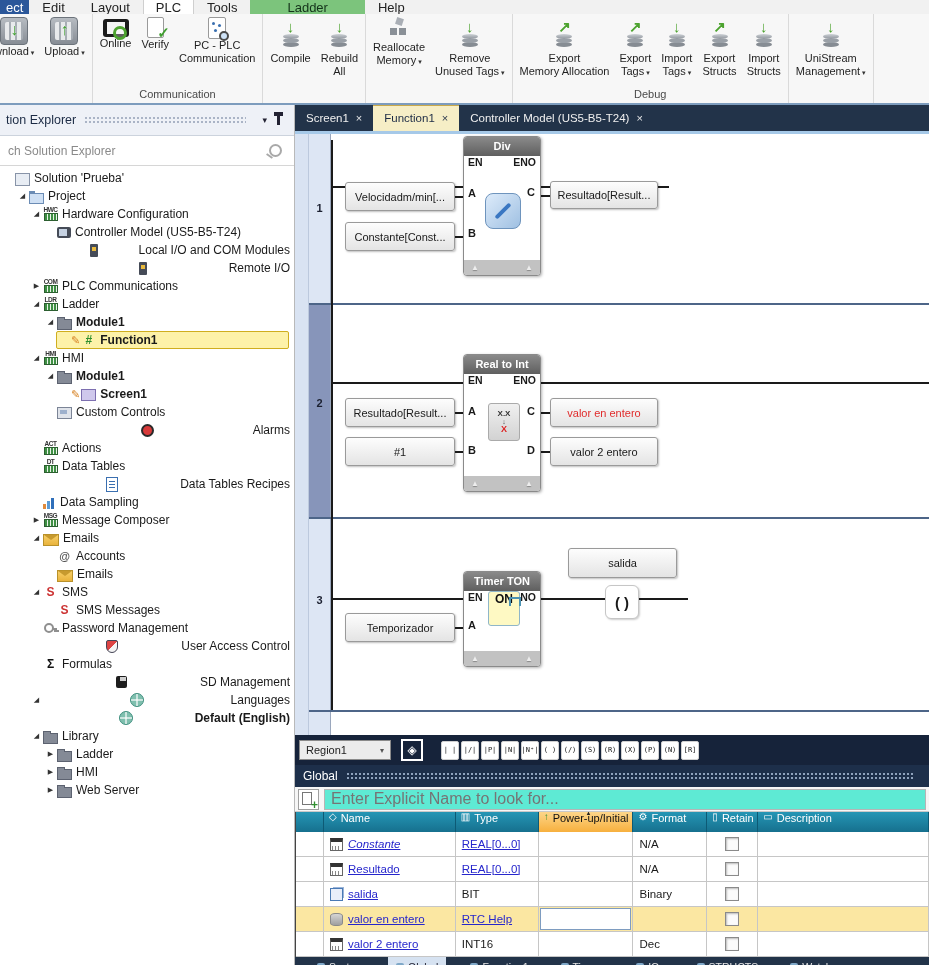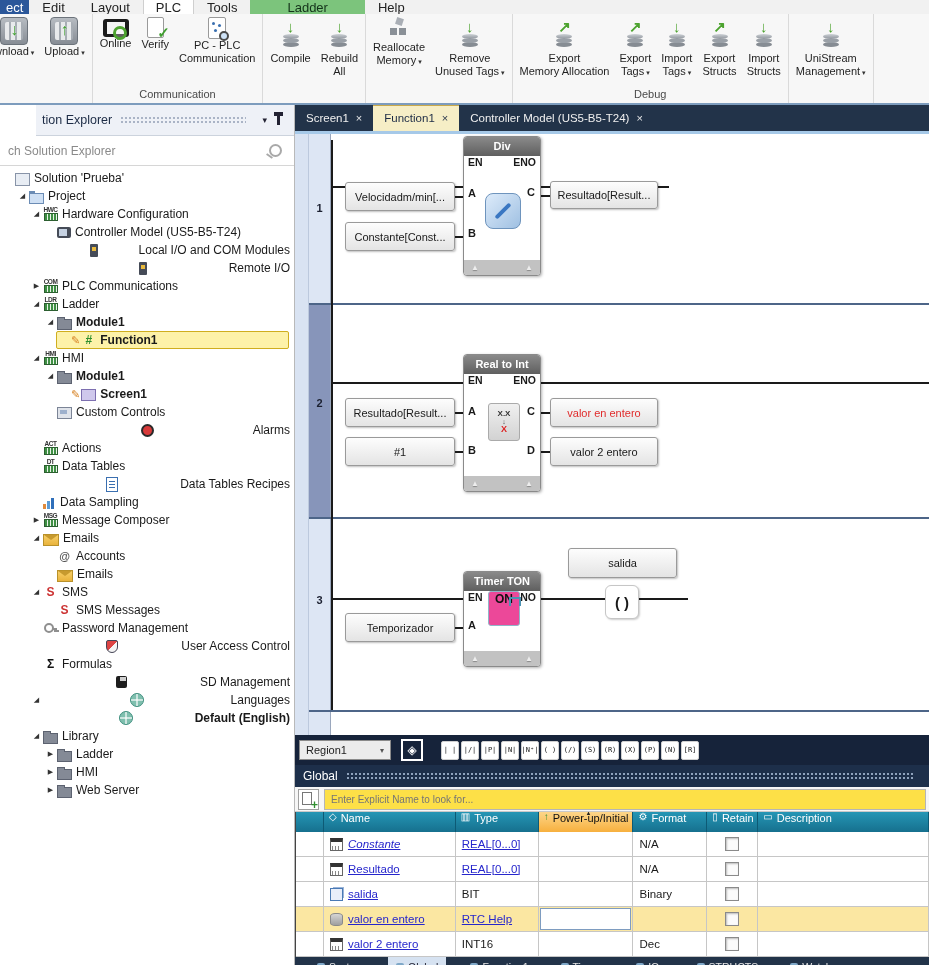--- a/index.html
+++ b/index.html
@@ -42,21 +42,21 @@
        background:#3a6fb0;box-shadow:6px 2px 0 #3a6fb0,2px 7px 0 #3a6fb0;}
   .ic-pcplc::after{content:"";position:absolute;right:-4px;bottom:-3px;width:6px;height:6px;
        border:2px solid #4a4a4a;border-radius:50%;background:#cfe3f7;}
   .ic-realloc{width:24px;height:24px;position:relative;}
   .ic-realloc::before{content:"";position:absolute;left:9px;top:1px;width:7px;height:7px;background:#a9aeb5;transform:rotate(18deg);}
   .ic-realloc::after{content:"";position:absolute;left:3px;top:11px;width:7px;height:7px;background:#8a9097;box-shadow:9px 0 0 #8a9097;}
   
   #sidebar{position:absolute;left:0;top:105px;width:295px;height:860px;background:#fff;
            border-right:1px solid #b9b9b9;box-sizing:border-box;}
   .sb-head{height:30px;background:#eef1f7;border-bottom:1px solid #ccd3dd;display:flex;align-items:center;
-           padding:0 6px;color:#1c2b45;font-size:12.5px;margin-left:36px;}
+           padding:0 6px;color:#1c2b45;font-size:12.5px;}
   .dots{flex:1;height:8px;margin:0 8px;background-image:radial-gradient(#aab4c6 30%,transparent 36%);
         background-size:4px 4px;}
   .sb-caret{font-size:9px;color:#223;margin:0 8px;}
   .sb-pin{width:3px;height:10px;background:#223;position:relative;margin:0 8px 0 2px;}
   .sb-pin::before{content:"";position:absolute;top:-3px;left:-3px;width:9px;height:4px;background:#223;}
   .sb-search{height:29px;border-bottom:1px solid #d6d6d6;display:flex;align-items:center;padding:0 8px;
              color:#8a8a8a;font-size:12px;}
   .mag{width:9px;height:9px;border:2px solid #a9a9a9;border-radius:50%;position:relative;margin-right:4px;}
   .mag::after{content:"";position:absolute;left:-5px;top:9px;width:7px;height:2px;background:#a9a9a9;transform:rotate(35deg);}
   #tree{padding-top:3px;font-size:12px;overflow:hidden;height:790px;}
@@ -142,21 +142,21 @@
   .pin{position:absolute;font-weight:bold;font-size:11px;z-index:3;}
   #div-icon{position:absolute;left:21px;top:56px;width:34px;height:34px;border-radius:8px;
       background:linear-gradient(135deg,#ddebfa,#9fc0e2);border:1px solid #6e94bd;}
   #div-icon::before{content:"";position:absolute;left:15px;top:7px;width:4px;height:20px;background:#3a77c2;
       border-radius:2px;transform:rotate(45deg);}
   #r2i-icon{position:absolute;left:24px;top:48px;width:30px;height:36px;background:linear-gradient(#f0f0f0,#d2d2d2);
       border:1px solid #aaa;border-radius:3px;display:flex;flex-direction:column;align-items:center;justify-content:center;line-height:1;}
   .r2i-top{font-size:8px;font-weight:bold;color:#333;}
   .r2i-mid{font-size:7px;color:#444;}
   .r2i-bot{font-size:9px;font-weight:bold;color:#d22;}
-  #ton-icon{position:absolute;left:24px;top:19px;width:30px;height:33px;background:#ec4899;border:1px solid #8fb6c9;
+  #ton-icon{position:absolute;left:24px;top:19px;width:30px;height:33px;background:#fef9c3;border:1px solid #8fb6c9;
       border-radius:3px;text-align:center;}
   .ton-on{font-size:12px;font-weight:bold;color:#111;line-height:14px;display:block;}
   .pulse{width:18px;height:9px;margin:0 auto;border-bottom:2px solid #4b93b4;position:relative;}
   .pulse::before{content:"";position:absolute;left:5px;bottom:0;width:8px;height:7px;border:2px solid #4b93b4;border-bottom:none;}
   #coil{position:absolute;left:310px;top:451px;width:34px;height:34px;background:#fff;border:1px solid #c6c6c6;
       border-radius:6px;display:flex;align-items:center;justify-content:center;font-size:15px;font-weight:bold;
       box-shadow:1px 1px 2px rgba(0,0,0,.2);z-index:2;box-sizing:border-box;}
   
   #region-bar{position:absolute;left:295px;top:735px;width:634px;height:30px;background:#16233a;display:flex;
       align-items:center;padding:0 4px;box-sizing:border-box;}
@@ -170,22 +170,22 @@
       font-size:7px;font-family:"DejaVu Sans Mono",monospace;display:flex;align-items:center;justify-content:center;
       white-space:nowrap;overflow:hidden;}
   
   #global-title{position:absolute;left:295px;top:765px;width:634px;height:22px;background:#1d2f4a;color:#fff;
       font-size:12px;display:flex;align-items:center;padding:0 8px;box-sizing:border-box;}
   #global-toolbar{position:absolute;left:295px;top:787px;width:634px;height:25px;background:#f6f6f6;
       border-bottom:1px solid #c9c9c9;display:flex;align-items:center;padding:0 3px;gap:5px;box-sizing:border-box;}
   #add-btn{width:19px;height:19px;background:#fff;border:1px solid #a0a0a0;position:relative;flex:none;}
   #add-btn::before{content:"";position:absolute;left:3px;top:2px;width:8px;height:11px;background:#fff;border:1px solid #777;}
   #add-btn::after{content:"+";position:absolute;right:0px;bottom:-3px;color:#2f8f2f;font-weight:bold;font-size:12px;}
-  #global-search{flex:1;height:19px;border:1px solid #b5b5b5;font-size:10px;color:#777;padding:0 6px;
-      font-family:"Liberation Sans",sans-serif;background:#fde047;}
+  #global-search{flex:1;height:19px;border:1px solid #b5b5b5;font-size:16px;color:#777;padding:0 6px;
+      font-family:"Liberation Sans",sans-serif;background:#5eead4;}
   #global-table{position:absolute;left:295px;top:812px;width:634px;height:145px;font-size:11.5px;
       border-left:1px solid #444;box-sizing:border-box;background:#fff;}
   .ghead{display:flex;height:20px;}
   .gh{background:linear-gradient(#2596b5,#16708e);color:#fff;font-size:11px;display:flex;
       padding-left:5px;box-sizing:border-box;border-right:1px solid #0d5a75;position:relative;overflow:hidden;white-space:nowrap;}
   .gh.pw{background:linear-gradient(#fdd68a,#f7b03e);color:#111;}
   .gh .sort{position:absolute;top:-2px;left:50%;font-size:6px;color:#222;}
   .hic{margin-right:4px;font-size:10px;line-height:10px;}
   .hi-tag::before{content:"◇";} .hi-bars::before{content:"▥";}
   .hi-power::before{content:"↑";color:#bff0b0;font-weight:bold;}

